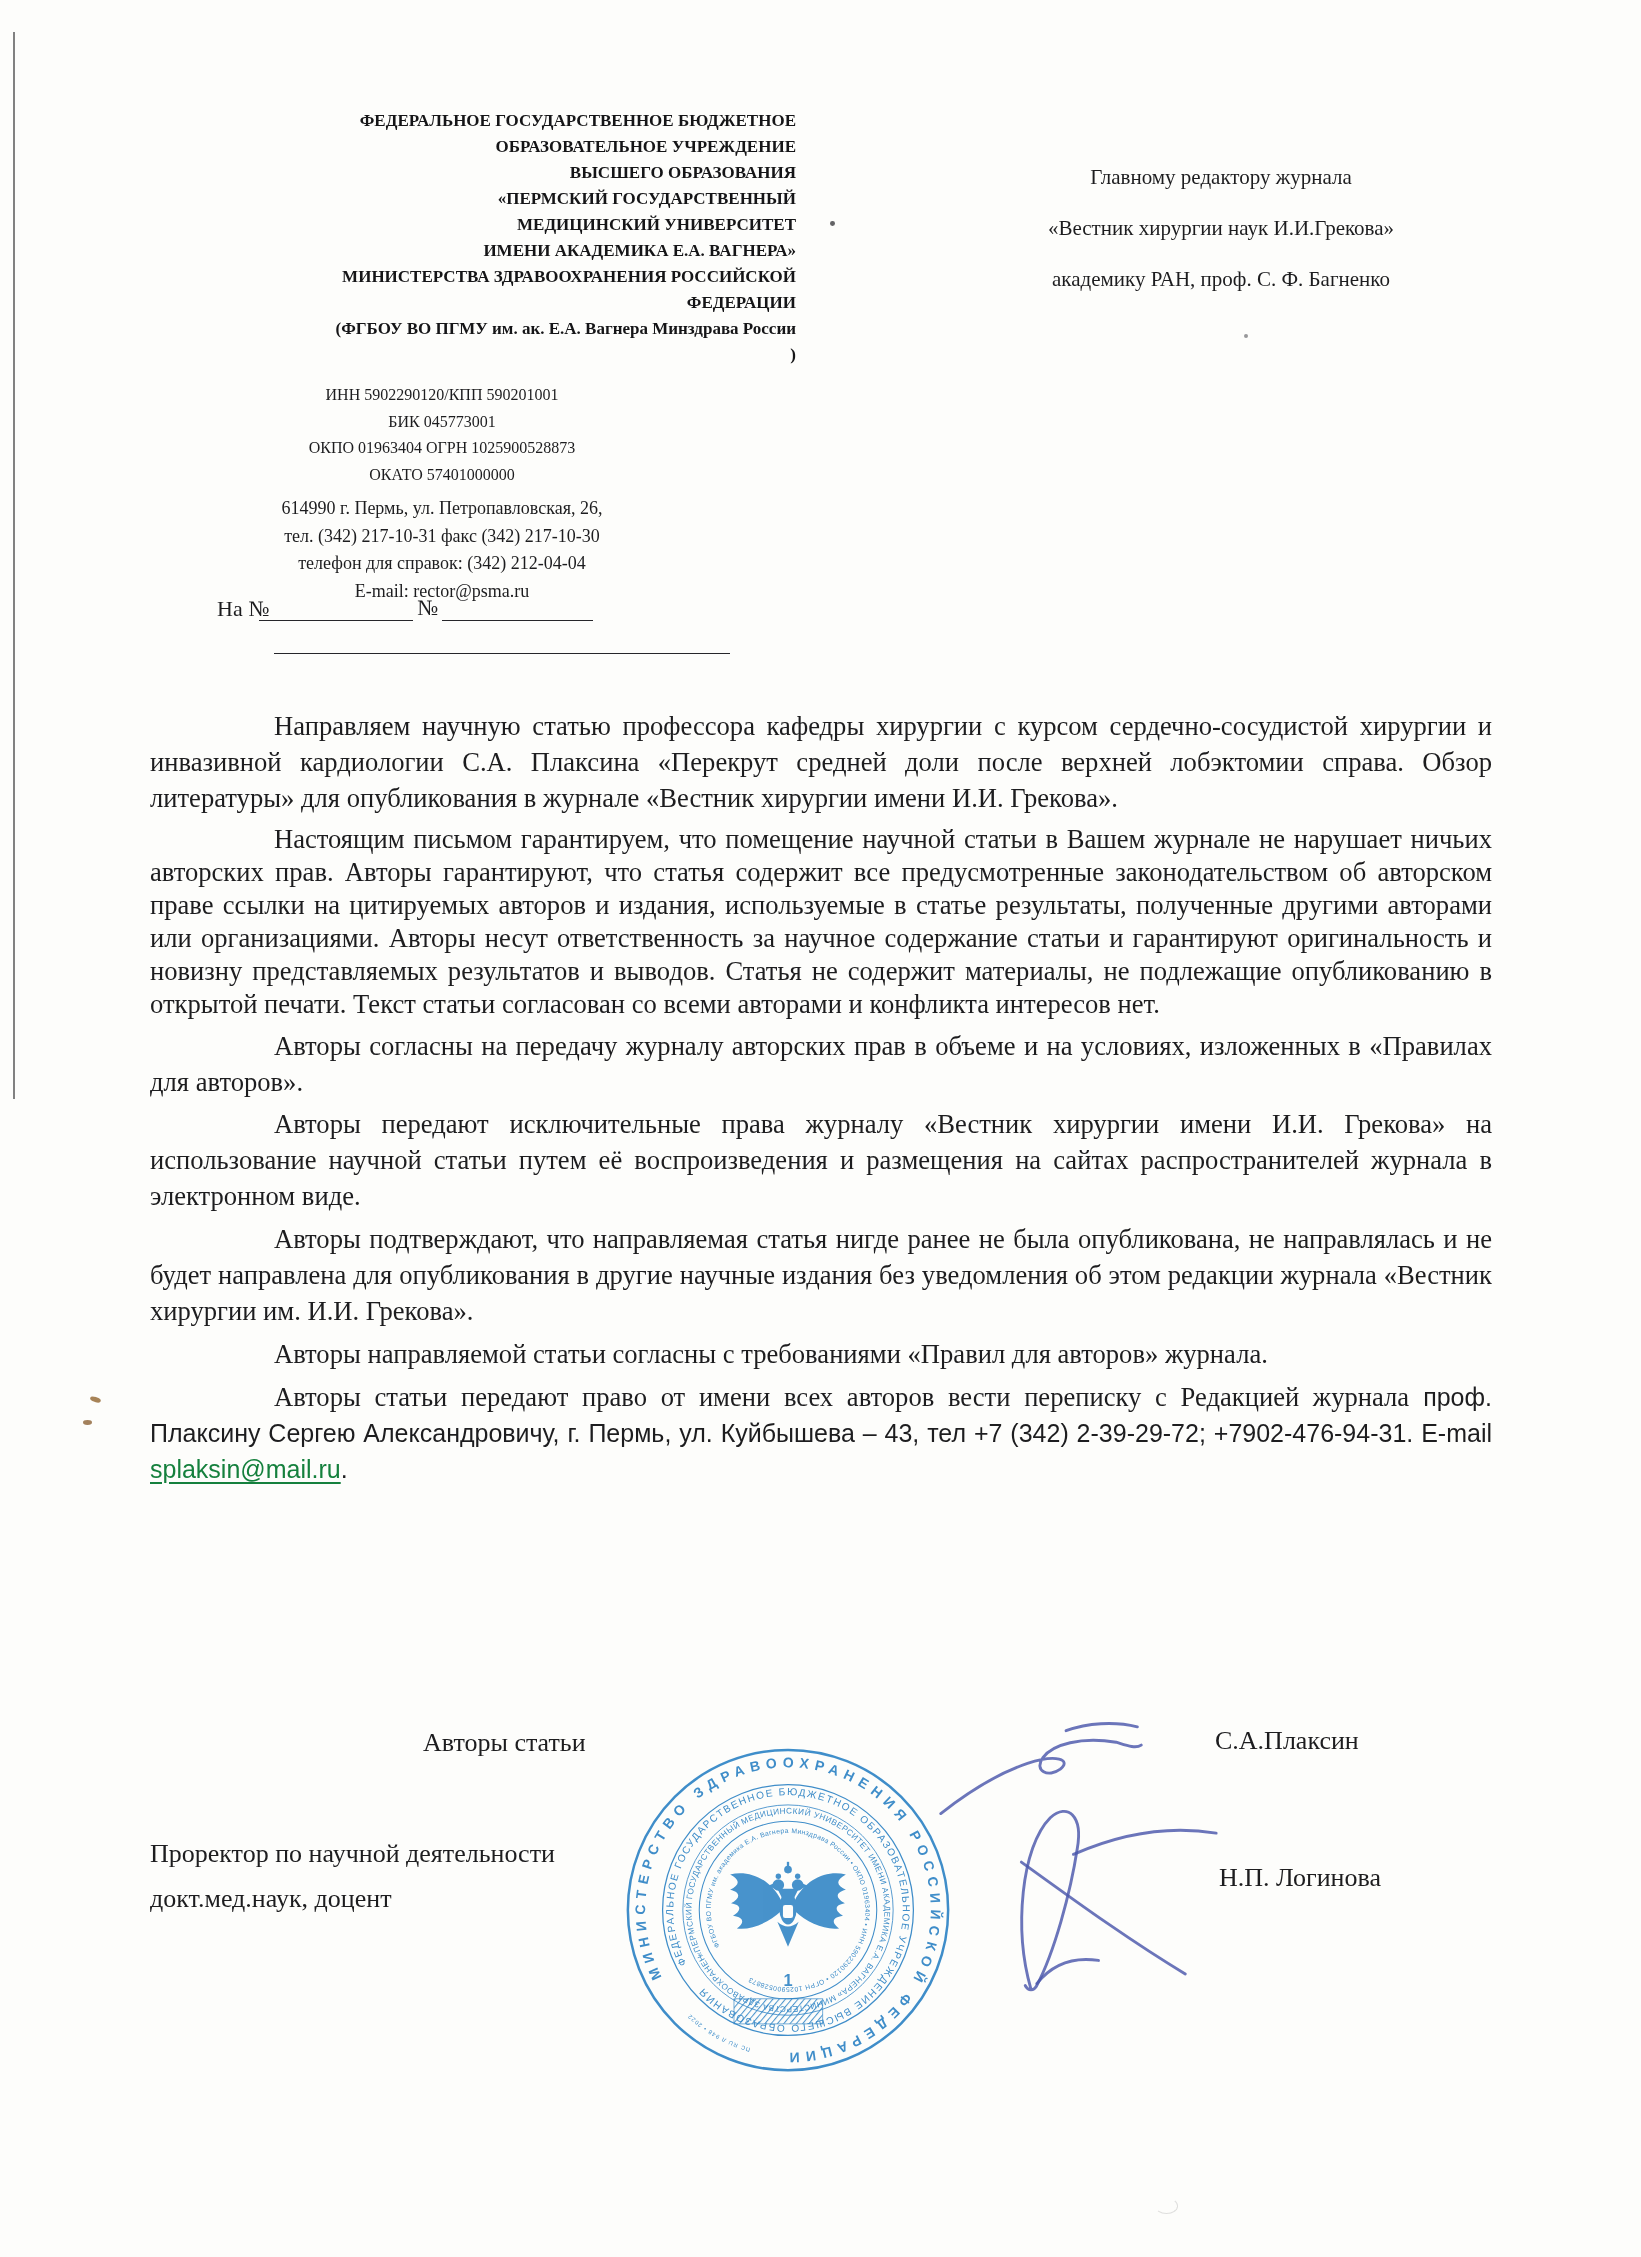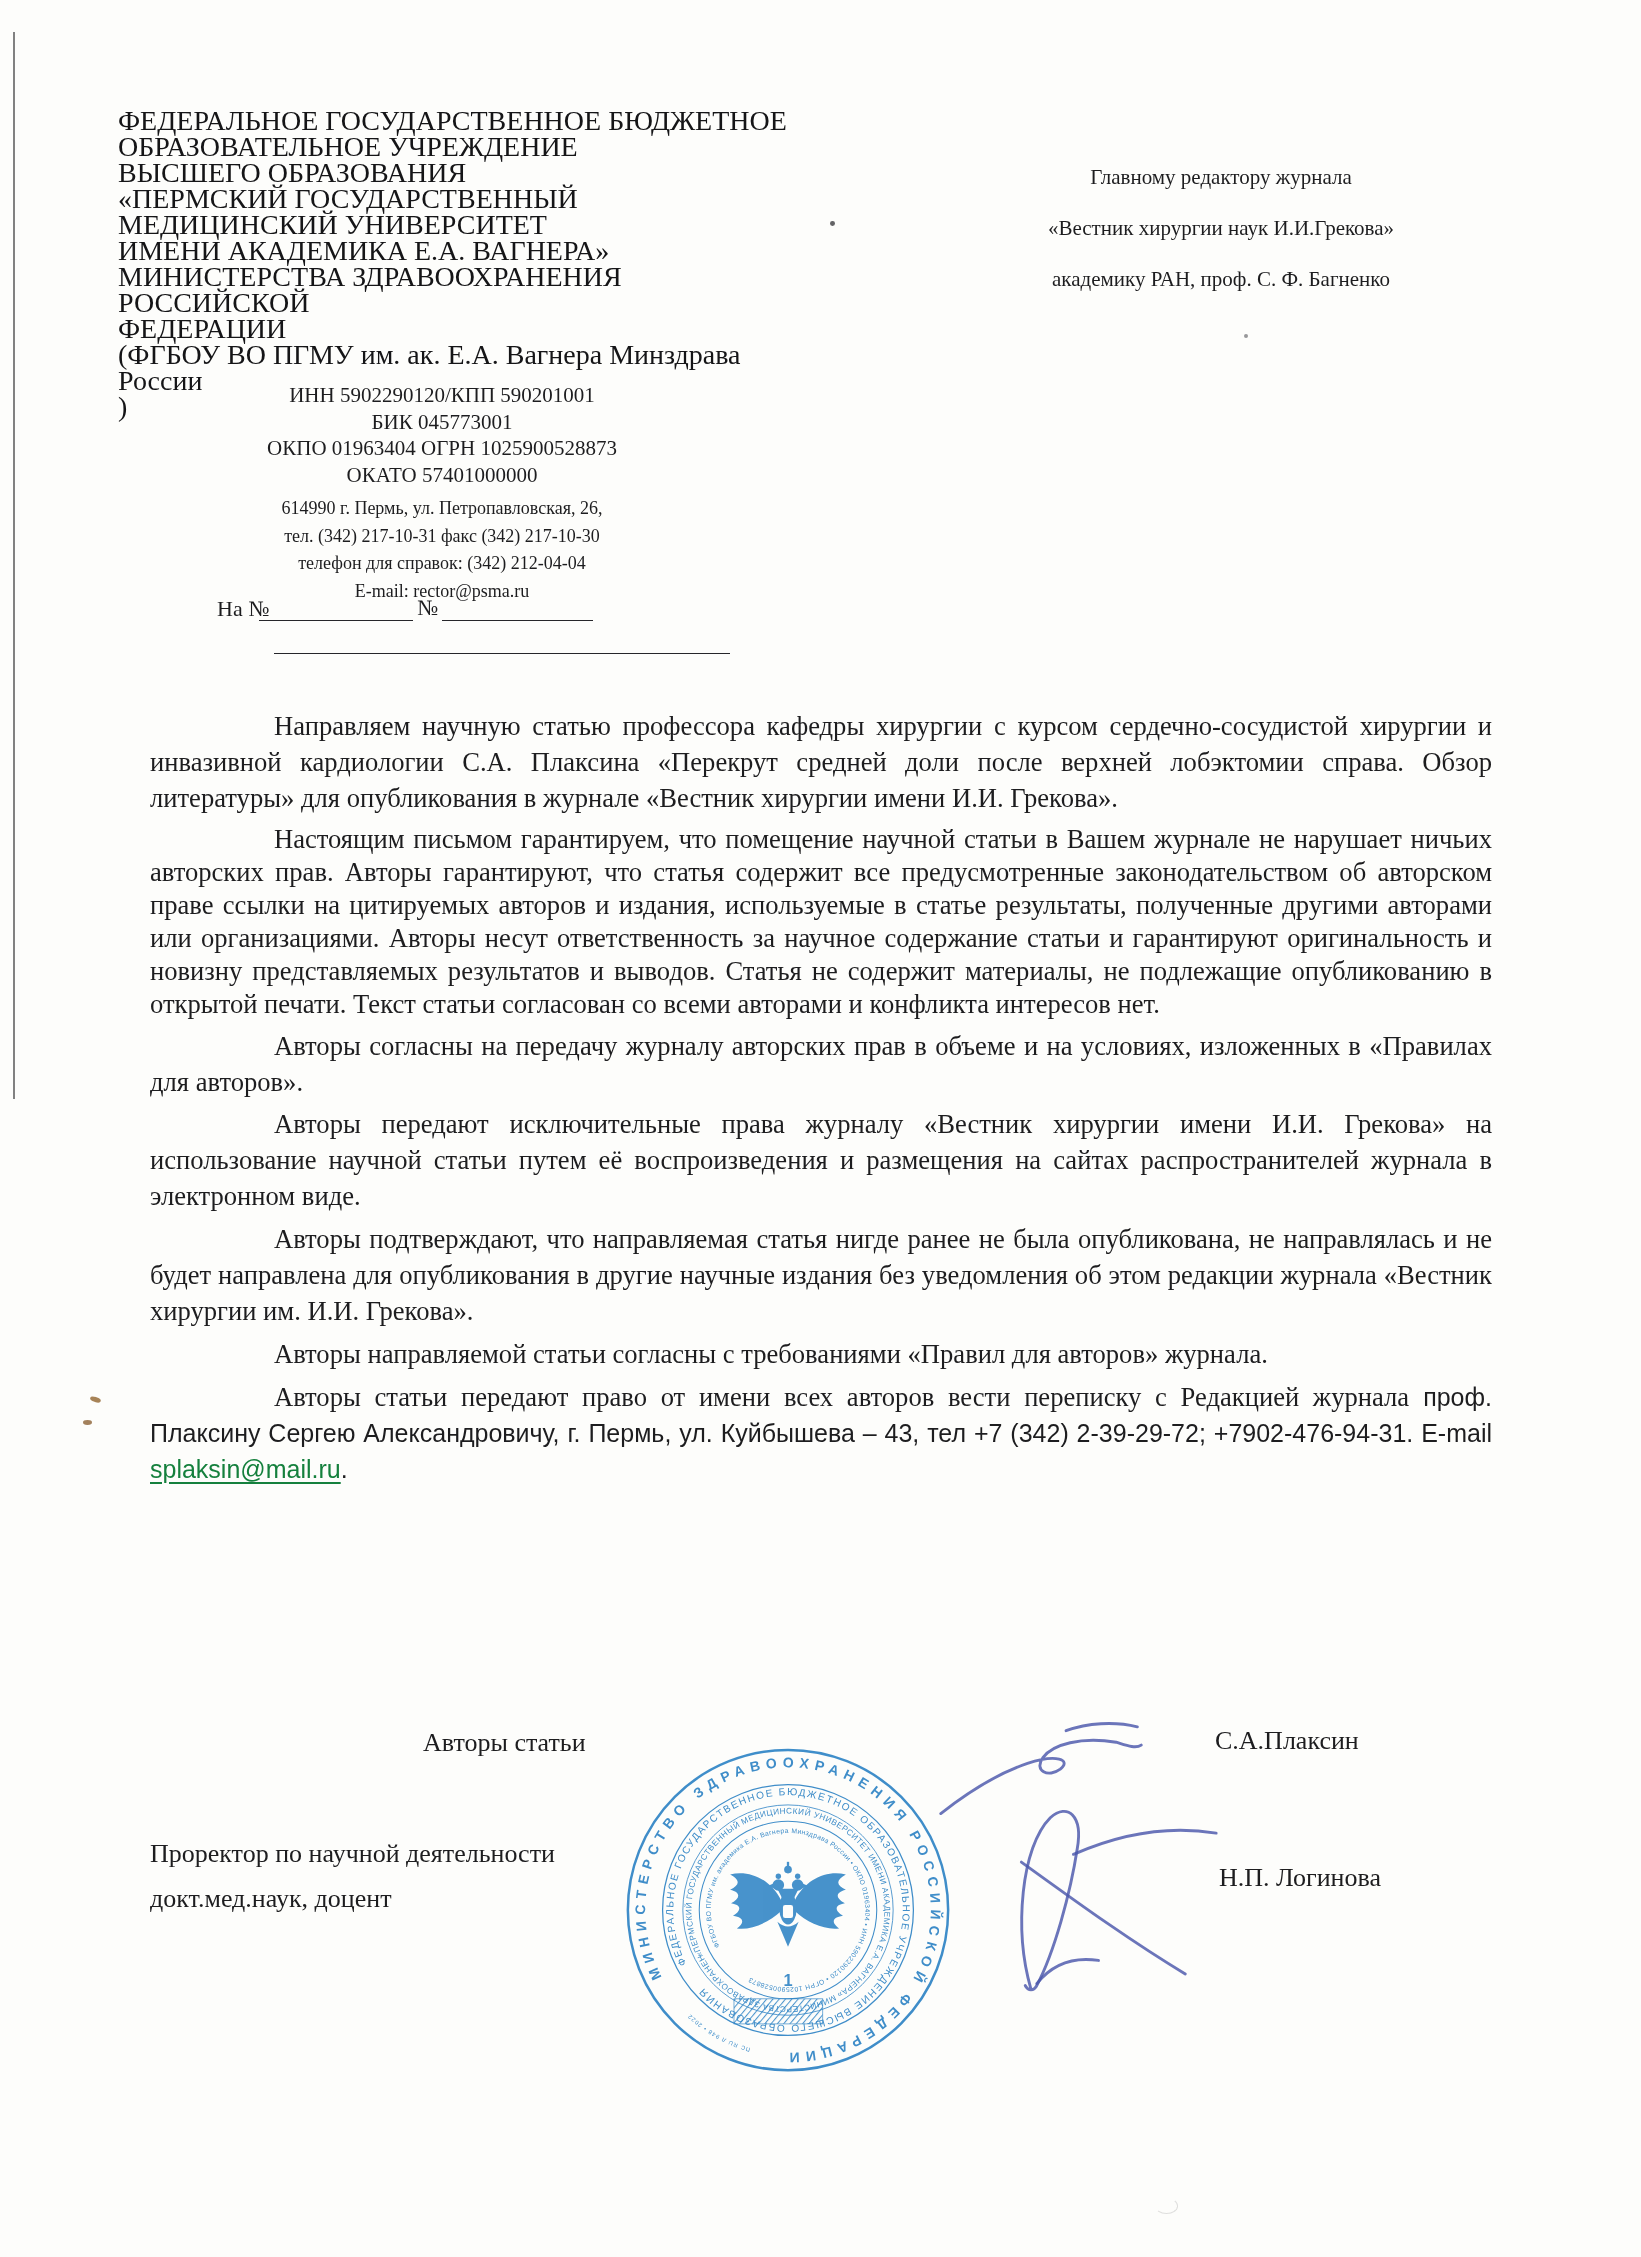--- a/index.html
+++ b/index.html
@@ -1,23 +1,23 @@
 <!DOCTYPE html>
 <html><head>
 <meta charset="utf-8">
 <style>
   html,body{margin:0;padding:0;background:#e8e8e8;}
   .page{position:relative;width:1641px;height:2257px;background:#fdfdfb;overflow:hidden;
         font-family:"Liberation Serif", serif;color:#1d1d1f;}
   .abs{position:absolute;}
   
-  .org{left:118px;top:108px;width:678px;text-align:left;font-weight:normal;
-       font-size:28px;line-height:26px;color:#151517;}
+  .org{left:118px;top:108px;width:678px;text-align:right;font-weight:bold;
+       font-size:17px;line-height:26px;color:#151517;}
   .org span{display:block;}
-  .req{left:104px;top:382px;width:676px;text-align:center;font-size:21px;line-height:26.6px;}
+  .req{left:104px;top:382px;width:676px;text-align:center;font-size:16px;line-height:26.6px;}
   .req span{display:block;}
   .contact{left:104px;top:495px;width:676px;text-align:center;font-size:18px;line-height:27.5px;}
   .contact span{display:block;}
   .numline{left:259px;top:595px;display:flex;align-items:flex-end;font-size:22px;}
   .rule{border-bottom:1.9px solid #26262a;height:25px;}
   .r1{width:154px;}.r2{width:151px;}
   .numglyph{padding:0 3.9px;}
   .na-no{left:217px;top:596px;font-size:22px;}
   .na-rule{left:274px;top:653px;width:456px;border-top:1.9px solid #26262a;height:0;}
   

